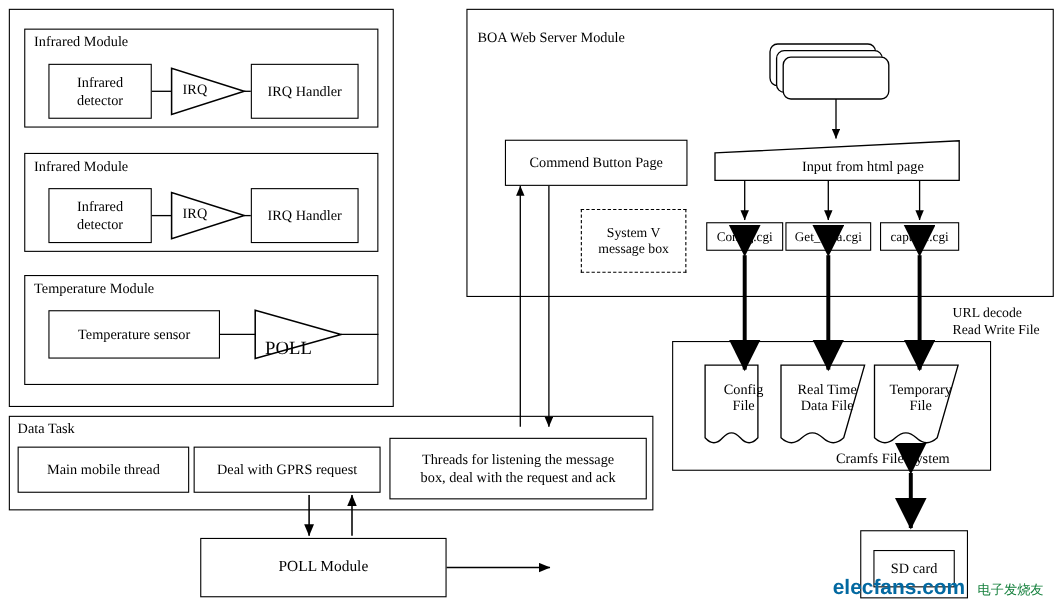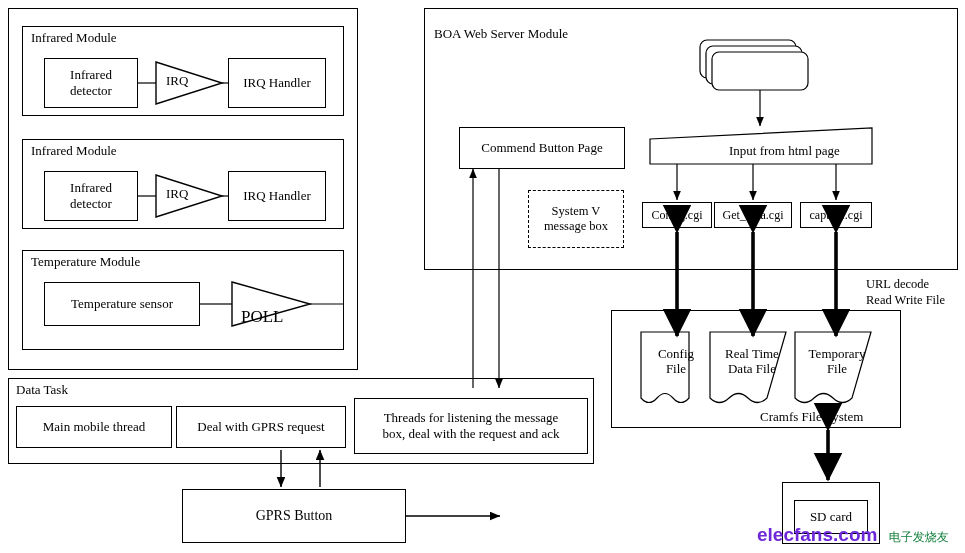--- a/index.html
+++ b/index.html
@@ -4,21 +4,21 @@
 <style>
   html,body{margin:0;padding:0;background:#ffffff;}
   body{width:965px;height:553px;position:relative;font-family:"Liberation Serif",serif;color:#000;overflow:hidden;}
   #stage{position:absolute;left:0;top:0;width:965px;height:553px;}
   .box{position:absolute;border:1px solid #000;background:#fff;box-sizing:border-box;}
   .lbl{position:absolute;font-size:13px;line-height:1.15;white-space:nowrap;}
   .ctr{display:flex;align-items:center;justify-content:center;text-align:center;}
   .ctr span{display:block;padding:0 3px;}
   svg.layer{position:absolute;left:0;top:0;width:965px;height:553px;pointer-events:none;}
   .wm{position:absolute;font-family:"Liberation Sans",sans-serif;font-weight:bold;}
-  .wm .red{color:#6d28d9;}
+  .wm .red{color:#0369a1;}
   .wm .grey{color:#15803d;font-weight:normal;font-size:12px;}
 </style>
 </head>
 <body>
 
 <div id="stage">
 
   <div class="box" style="left:8px;top:8px;width:350px;height:362px;"></div>
 
   <div class="box" style="left:22px;top:26px;width:322px;height:90px;"></div>
@@ -96,21 +96,21 @@
     </div>
   <div class="box ctr" style="left:176px;top:406px;width:170px;height:42px;font-size:13px;">
       <span>Deal with GPRS request</span>
     </div>
   <div class="box ctr" style="left:354px;top:398px;width:234px;height:56px;font-size:13px;">
       <span style="white-space:pre-line">Threads for listening the message
 box, deal with the request and ack</span>
     </div>
 
   <div class="box ctr" style="left:182px;top:489px;width:224px;height:54px;font-size:14px;">
-      <span>GPRS Button</span>
+      <span>POLL Module</span>
     </div>
   <div class="box" style="left:782px;top:482px;width:98px;height:62px;"></div>
   <div class="box ctr" style="left:794px;top:500px;width:74px;height:34px;font-size:13px;">
       <span>SD card</span>
     </div>
 
   <svg class="layer" viewBox="0 0 965 553">
     <defs>
       <marker id="ah" markerWidth="9" markerHeight="9" refX="7.4" refY="3.2" orient="auto">
         <path d="M0,0 L7.6,3.2 L0,6.4 z" fill="#000"></path>

